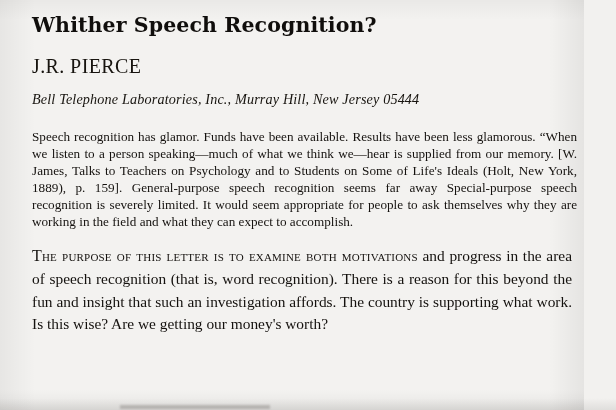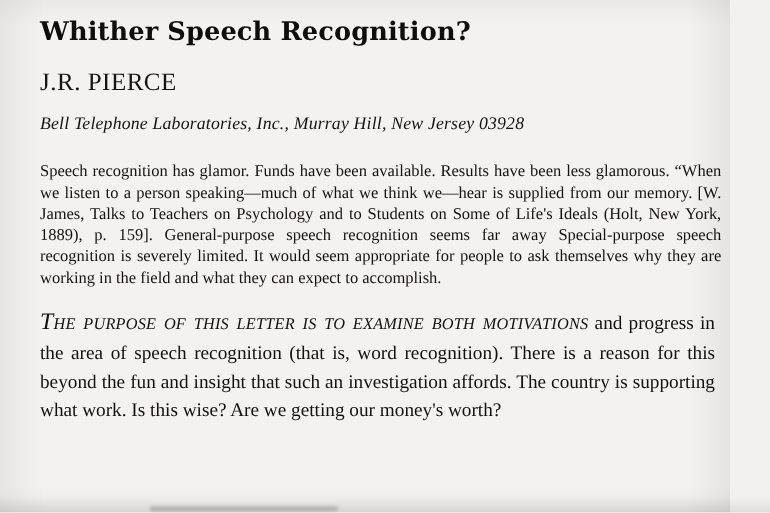--- a/index.html
+++ b/index.html
@@ -71,23 +71,22 @@
   .body-para {
     font-size: 15.4px;
     line-height: 1.47;
     text-align: justify;
     margin: 0;
     color: #14110e;
     width: 540px;
   }
   .body-para .lead {
     font-variant: small-caps;
-    font-size: 19px;
+    font-size: 16px;
     letter-spacing: 0.2px;
-    font-style: italic;
   }
   .edge-smudge {
     position: absolute;
     left: 0;
     bottom: 0;
     width: 616px;
     height: 12px;
     background: linear-gradient(to bottom, rgba(0,0,0,0) 0%, rgba(60,55,50,0.10) 100%);
     pointer-events: none;
   }
@@ -105,21 +104,21 @@
 </head>
 <body>
 
 <div class="page">
   <div class="content">
 
     <h1 class="title">Whither Speech Recognition?</h1>
 
     <div class="author">J.R. PIERCE</div>
 
-    <div class="affiliation">Bell Telephone Laboratories, Inc., Murray Hill, New Jersey 03928</div>
+    <div class="affiliation">Bell Telephone Laboratories, Inc., Murray Hill, New Jersey 05444</div>
 
     <p class="para abstract">Speech recognition has glamor. Funds have been available. Results have been less glamorous. “When we listen to a person speaking—much of what we think we—hear is supplied from our memory. [W. James, Talks to Teachers on Psychology and to Students on Some of Life's Ideals (Holt, New York, 1889), p. 159]. General-purpose speech recognition seems far away Special-purpose speech recognition is severely limited. It would seem appropriate for people to ask themselves why they are working in the field and what they can expect to accomplish.</p>
 
     <p class="body-para">
       <span class="lead">The purpose of this letter is to examine both motivations</span>
       <span>and progress in the area of speech recognition (that is, word recognition). There is a reason for this beyond the fun and insight that such an investigation affords. The country is supporting what work. Is this wise? Are we getting our money's worth?</span>
     </p>
 
   </div>
   <div class="bottom-mark"></div>

